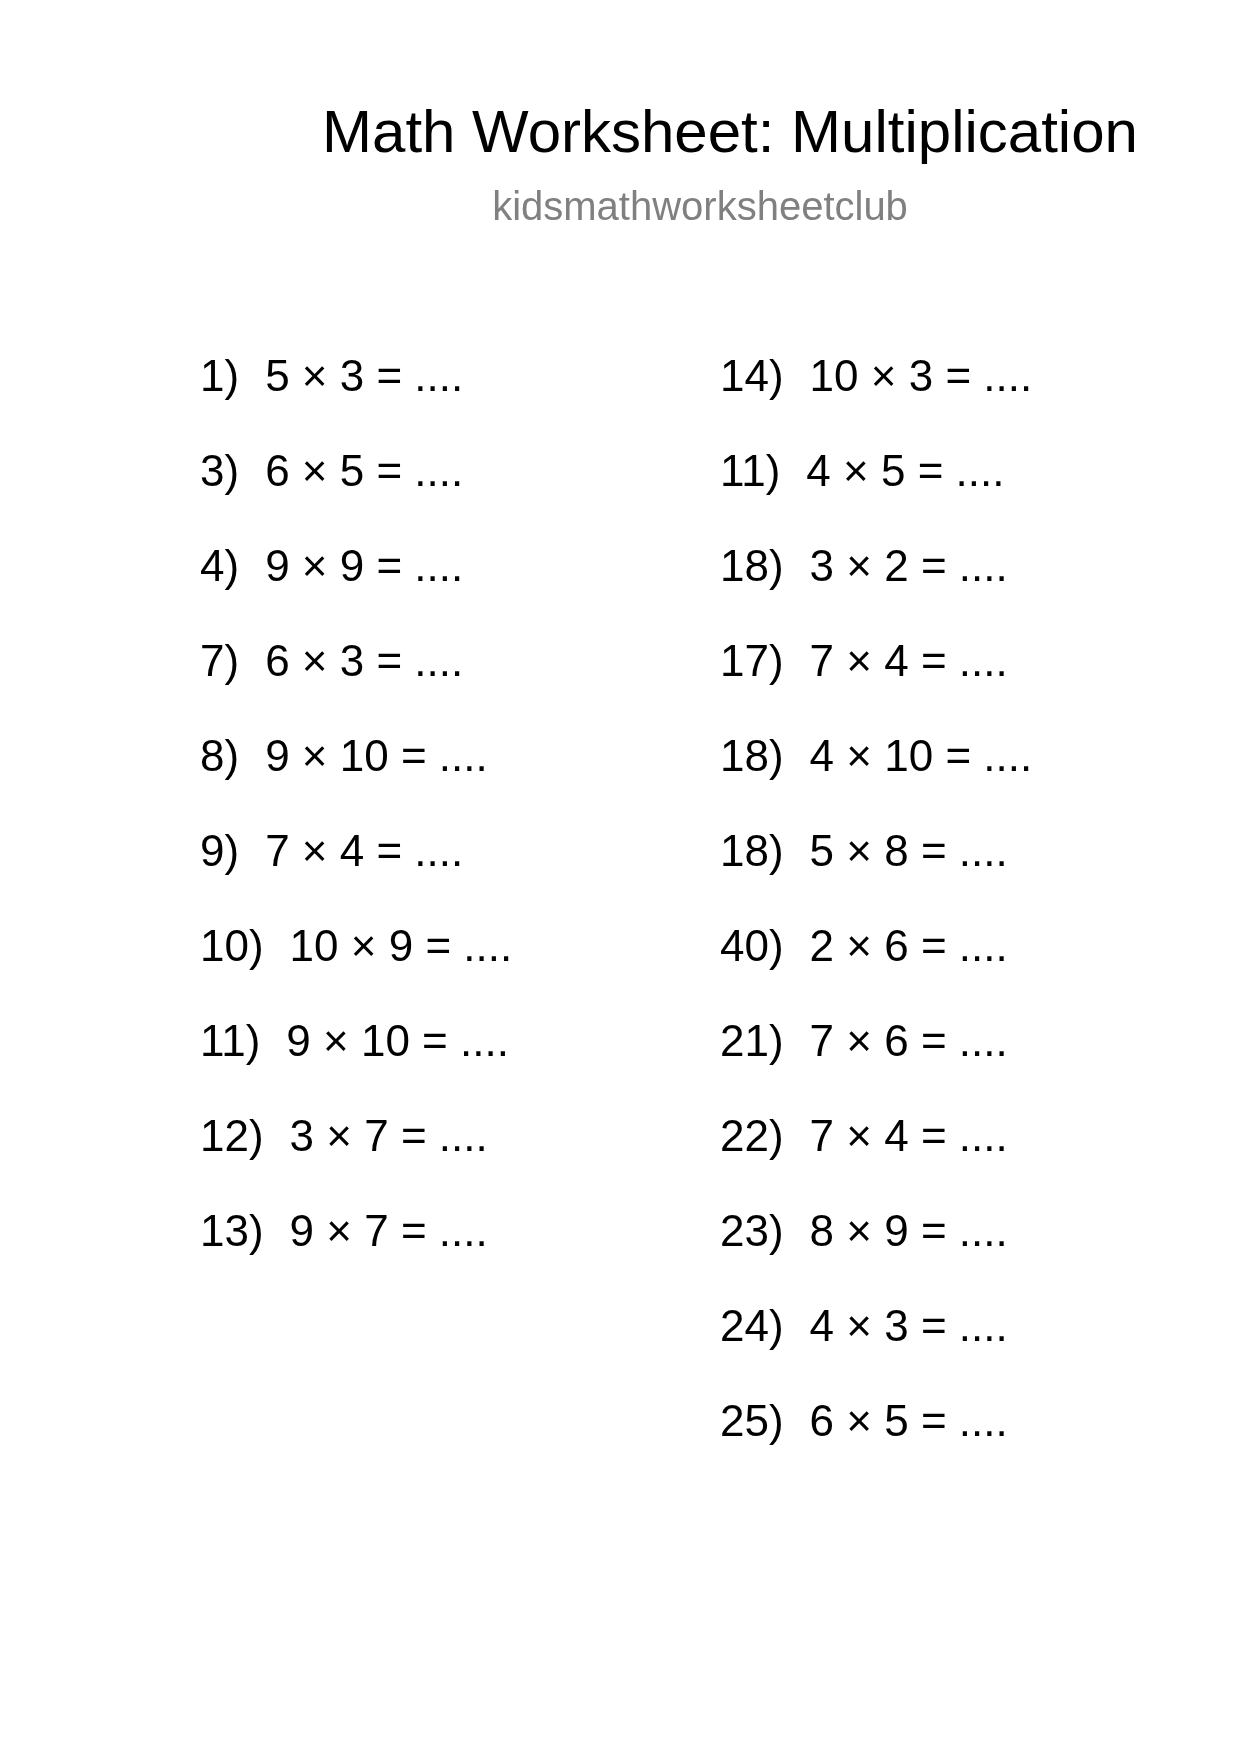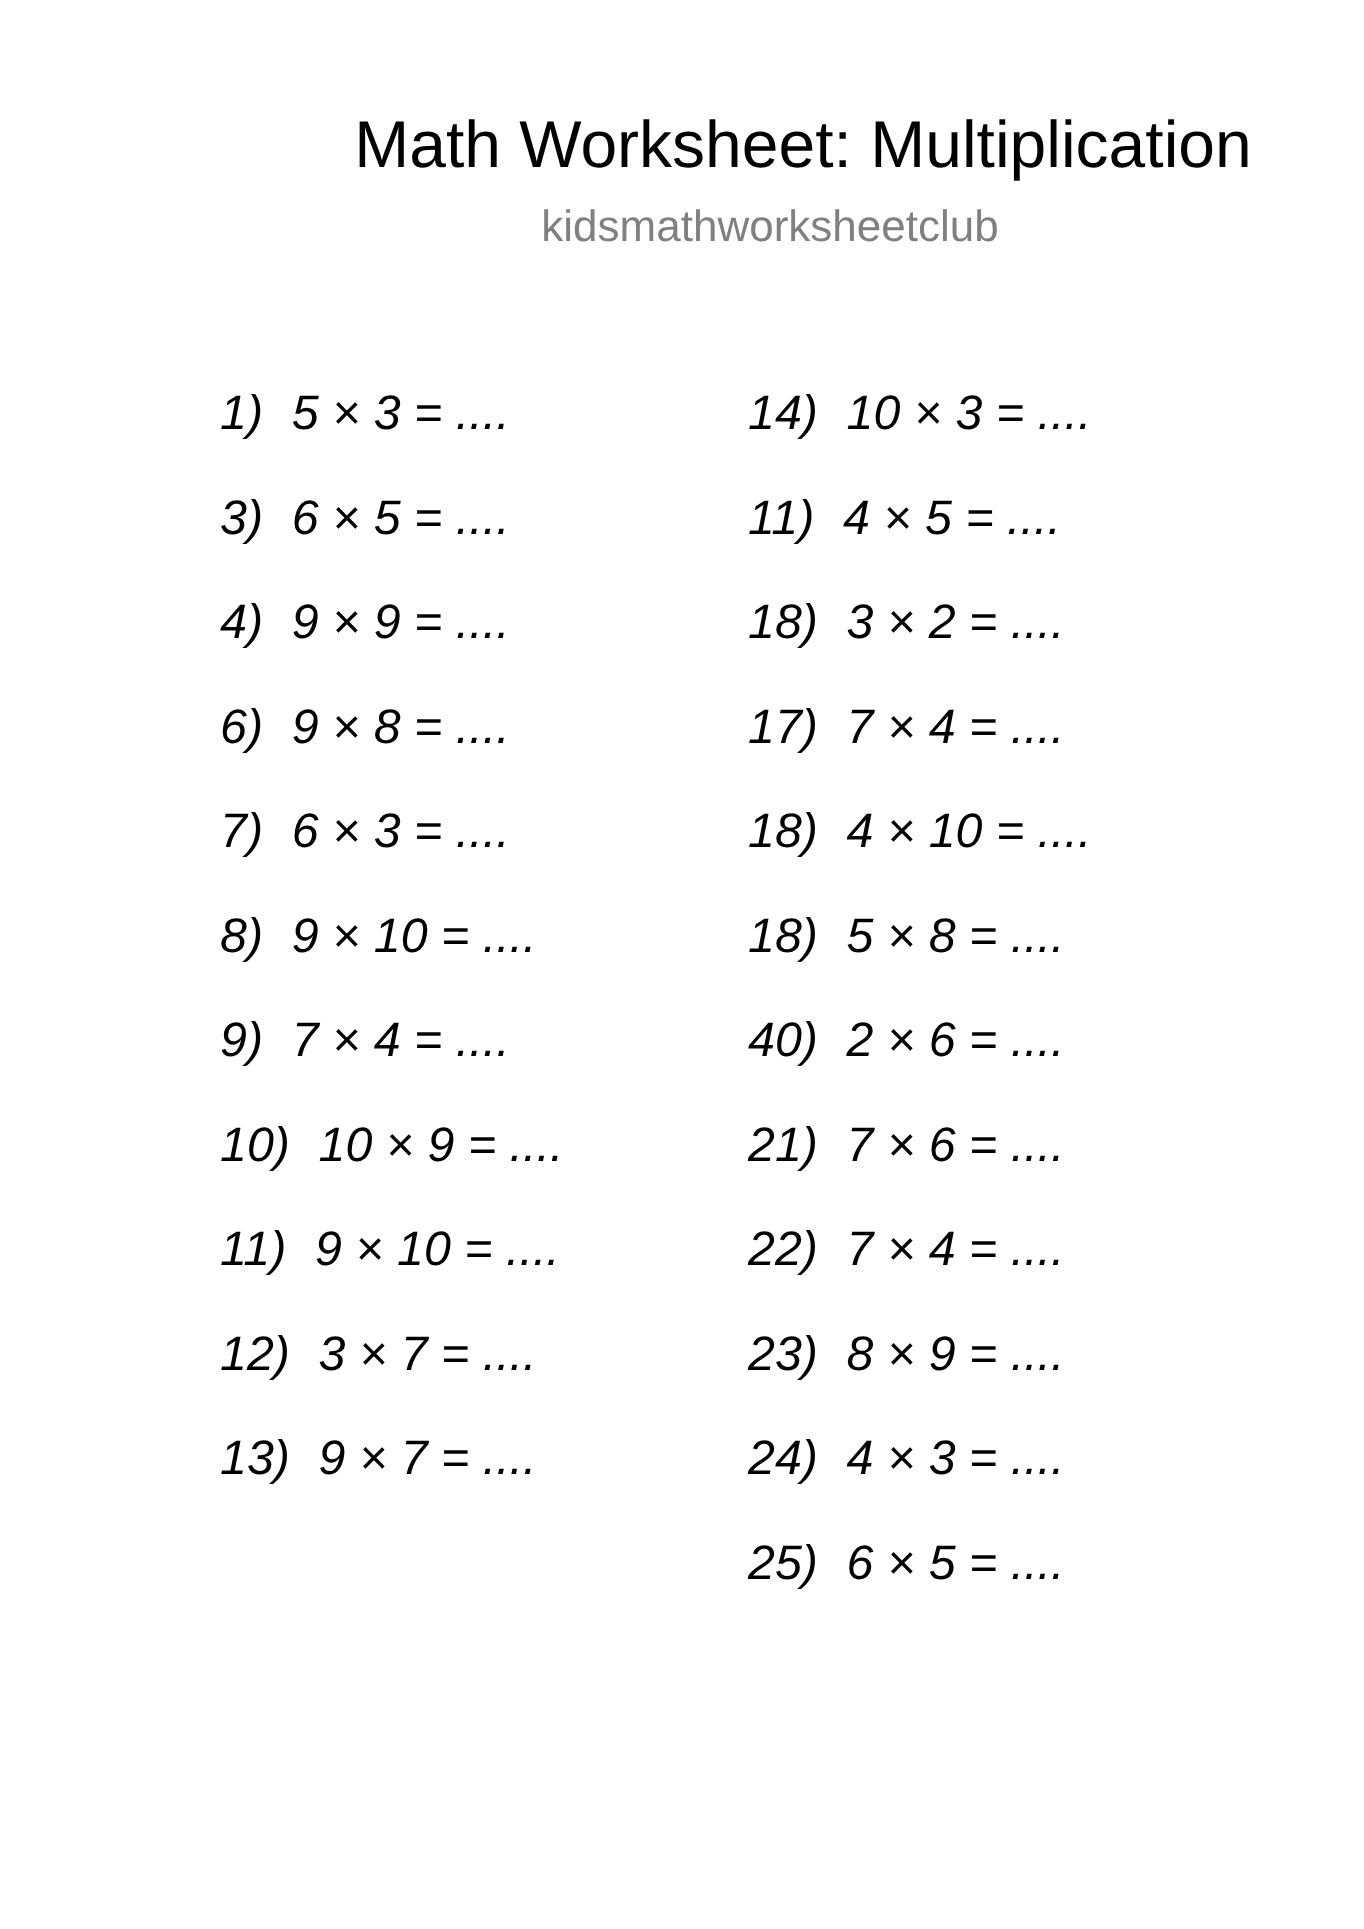--- a/index.html
+++ b/index.html
@@ -2,38 +2,37 @@
 <html><head>
 <meta charset="utf-8">
 <style>
   html, body { margin: 0; padding: 0; background: #ffffff; }
   body { width: 1240px; height: 1754px; position: relative; overflow: hidden;
          font-family: "Liberation Sans", sans-serif; color: #000; }
   .title { position: absolute; left: 0; width: 1460px; top: 97px; text-align: center;
            font-size: 60px; line-height: 70px; white-space: nowrap; }
   .subtitle { position: absolute; left: 0; width: 1400px; top: 182px; text-align: center;
               font-size: 40px; line-height: 48px; color: #808080; white-space: nowrap; }
-  .col { position: absolute; top: 346px; font-style: italic; }
+  .col { position: absolute; top: 346px; }
   .col.left { left: 200px; }
-  .col.right { left: 680px; }
+  .col.right { left: 720px; }
   .problem { height: 95px; font-size: 44px; line-height: 60px; white-space: pre; }
   .num { display: inline-block; }
   .expr { display: inline-block; margin-left: 26px; }
 </style>
 </head>
 <body>
 
 <div class="title">Math Worksheet: Multiplication</div>
 <div class="subtitle">kidsmathworksheetclub</div>
 
 <div class="col left">
   <div class="problem"><span class="num">1)</span><span class="expr">5 × 3 = ....</span></div>
   <div class="problem"><span class="num">3)</span><span class="expr">6 × 5 = ....</span></div>
   <div class="problem"><span class="num">4)</span><span class="expr">9 × 9 = ....</span></div>
-  <div class="problem"><span class="num">6)</span><span class="expr">9 × 8 = ....</span></div>
   <div class="problem"><span class="num">7)</span><span class="expr">6 × 3 = ....</span></div>
   <div class="problem"><span class="num">8)</span><span class="expr">9 × 10 = ....</span></div>
   <div class="problem"><span class="num">9)</span><span class="expr">7 × 4 = ....</span></div>
   <div class="problem"><span class="num">10)</span><span class="expr">10 × 9 = ....</span></div>
   <div class="problem"><span class="num">11)</span><span class="expr">9 × 10 = ....</span></div>
   <div class="problem"><span class="num">12)</span><span class="expr">3 × 7 = ....</span></div>
   <div class="problem"><span class="num">13)</span><span class="expr">9 × 7 = ....</span></div>
 </div>
 
 <div class="col right">

